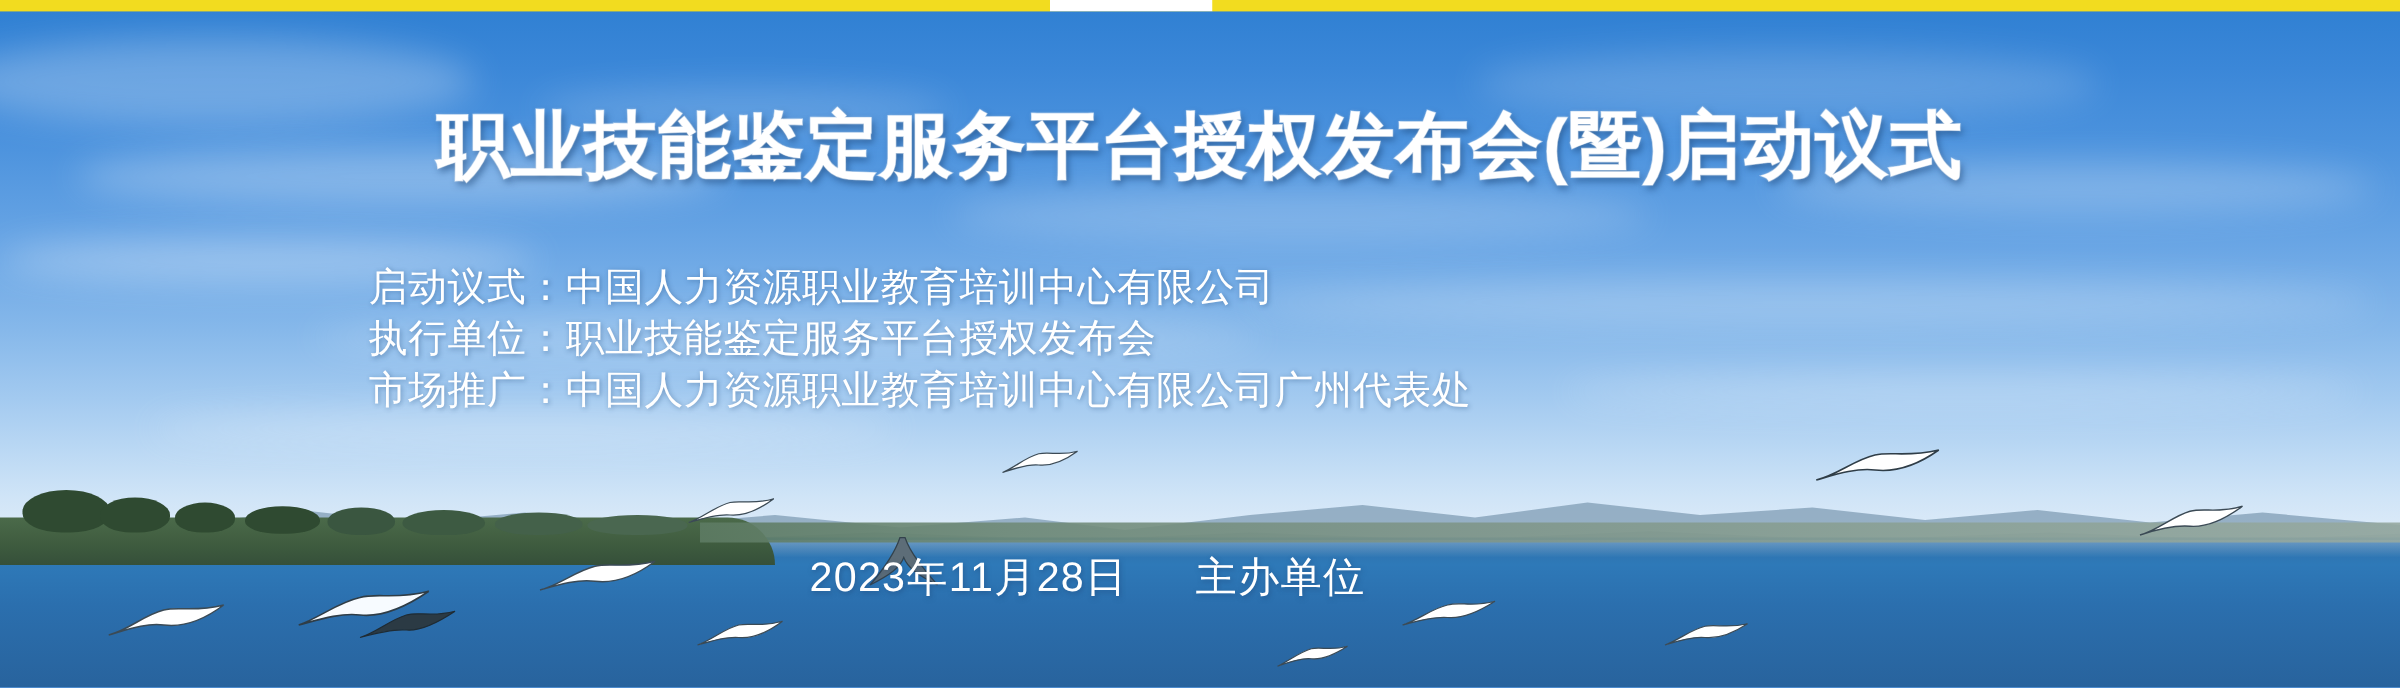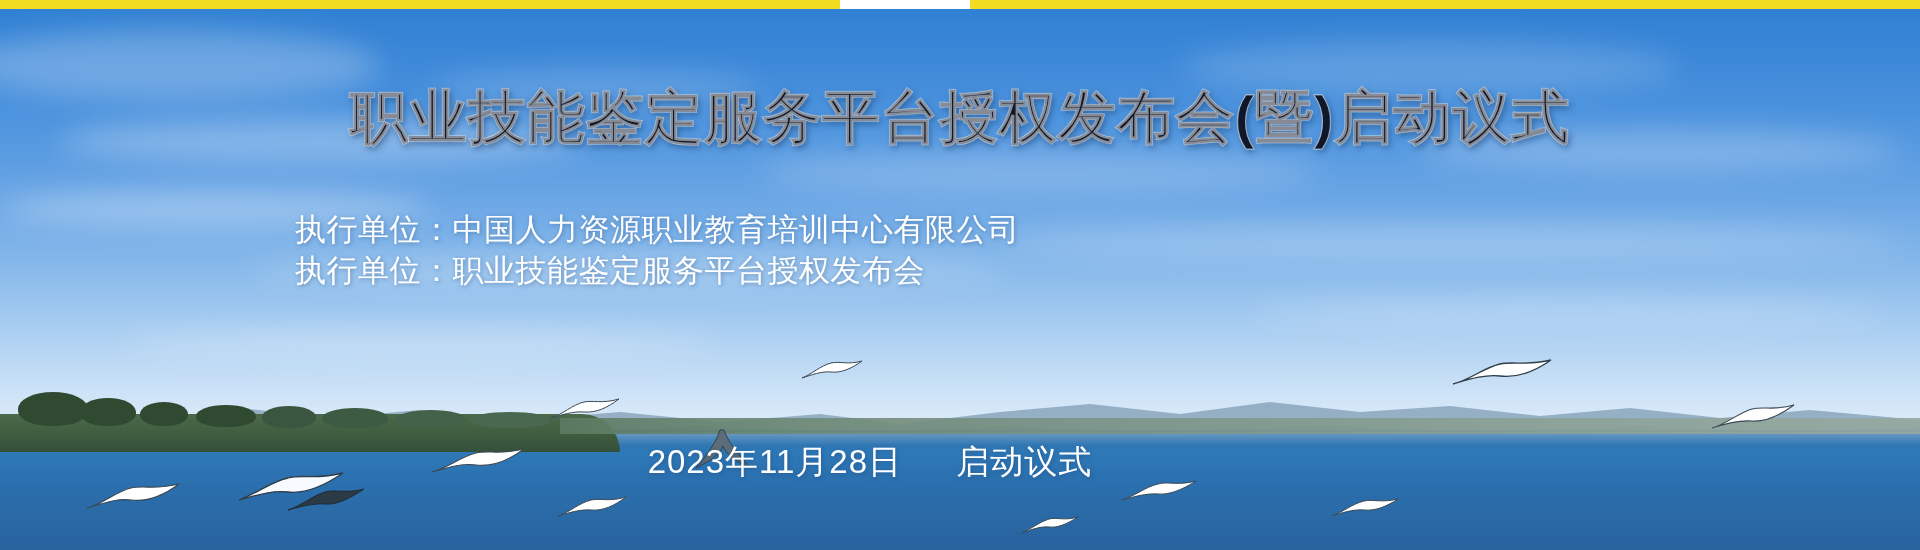--- a/index.html
+++ b/index.html
@@ -93,21 +93,21 @@
   
   .content{
     position:absolute;left:0;top:0;width:1920px;height:550px;z-index:20;
   }
   .main-title{
     position:absolute;left:0;top:88px;width:1920px;
     text-align:center;
     font-size:58px;
     font-weight:bold;
     letter-spacing:1px;
-    color:#0f172a;
+    color:#ffffff;
     line-height:1;
     text-shadow:2px 3px 6px rgba(20,60,110,.55), 0 0 2px rgba(255,255,255,.6);
     -webkit-text-stroke:1px rgba(255,255,255,.5);
     white-space:nowrap;
   }
   .org-lines{
     position:absolute;left:295px;top:210px;width:1400px;
   }
   .org-line{
     font-size:31px;
@@ -238,24 +238,25 @@
     <svg width="60" height="22" viewBox="0 0 60 22">
         <path d="M2,17 C11,13 19,6 29,3 C37,1 44,5 58,1 C47,8 38,12 29,11 C21,10 10,14 2,17 Z" fill="#ffffff" stroke="#3b4a55" stroke-width="1"></path>
       </svg>
   </div>
 
   <div class="content">
 
     <div class="main-title">职业技能鉴定服务平台授权发布会(暨)启动议式</div>
 
     <div class="org-lines">
-      <div class="org-line">执行单位：中国人力资源职业教育培训中心有限公司</div>
+      <div class="org-line">启动议式：中国人力资源职业教育培训中心有限公司</div>
       <div class="org-line">执行单位：职业技能鉴定服务平台授权发布会</div>
+      <div class="org-line">市场推广：中国人力资源职业教育培训中心有限公司广州代表处</div>
     </div>
 
     <div class="date-line">
       <span>2023年11月28日</span>
       <span class="date-gap"></span>
-      <span>启动议式</span>
+      <span>主办单位</span>
     </div>
 
   </div>
 </div>
 
 </body></html>

